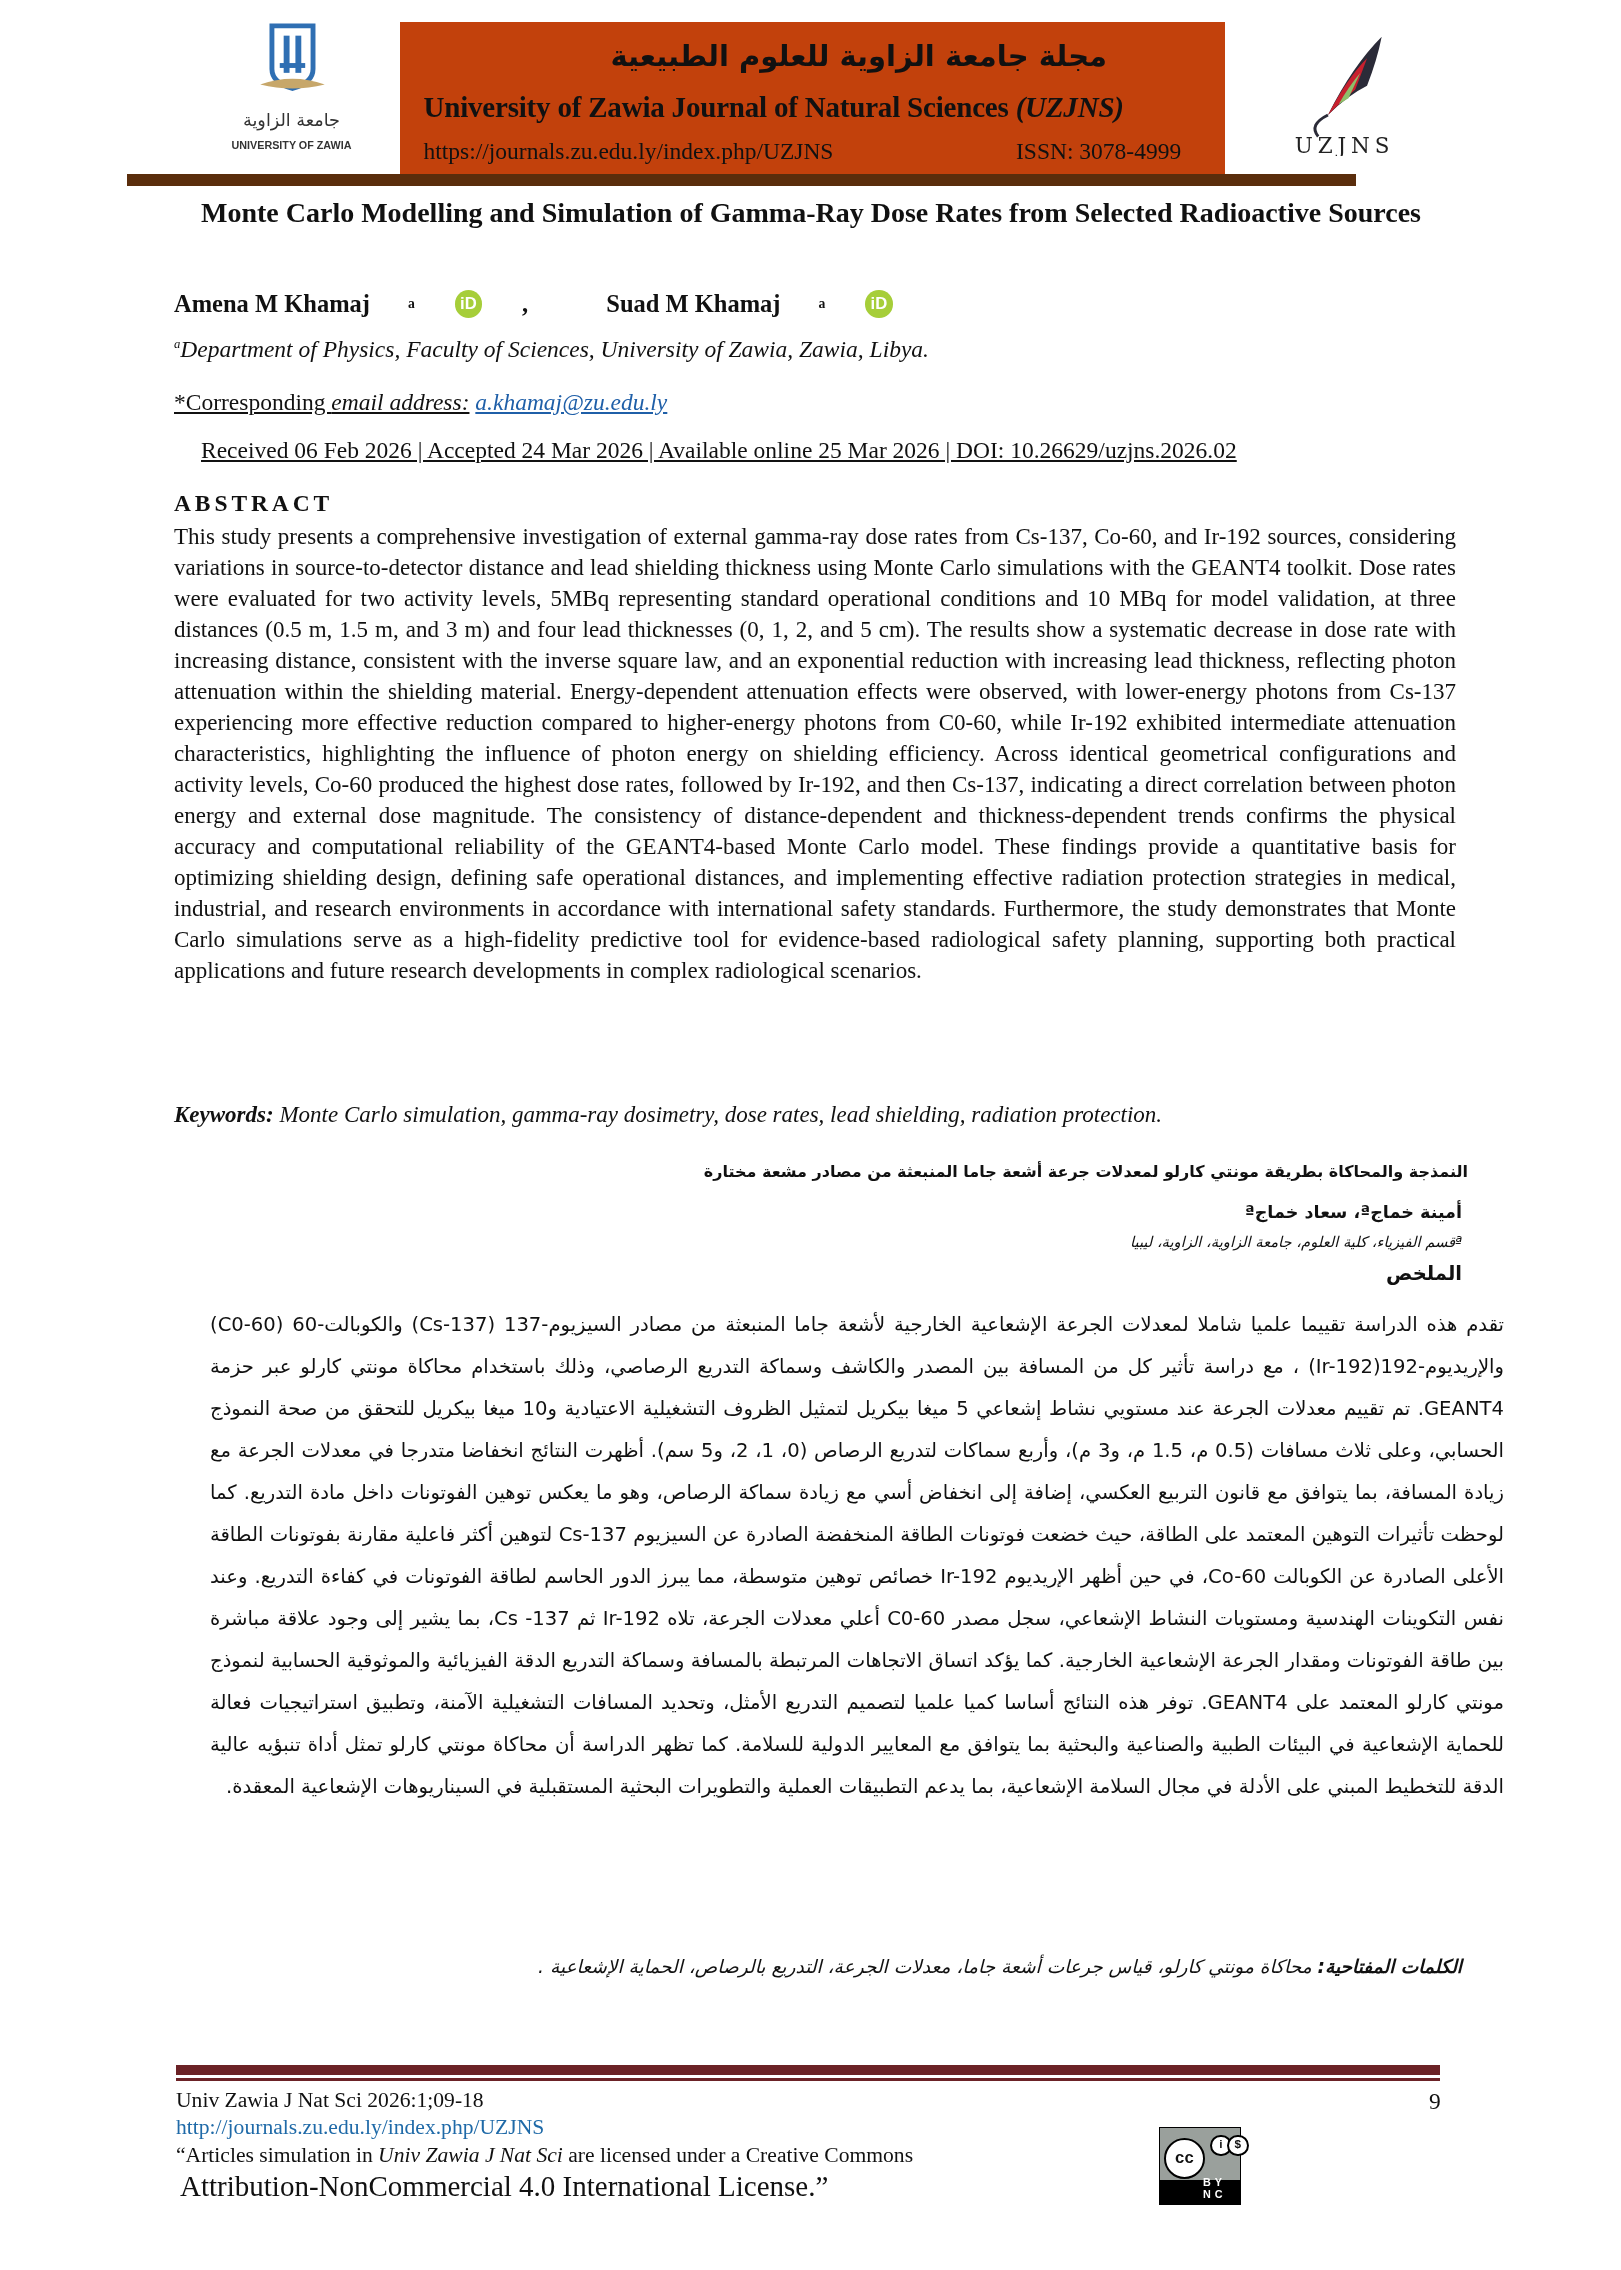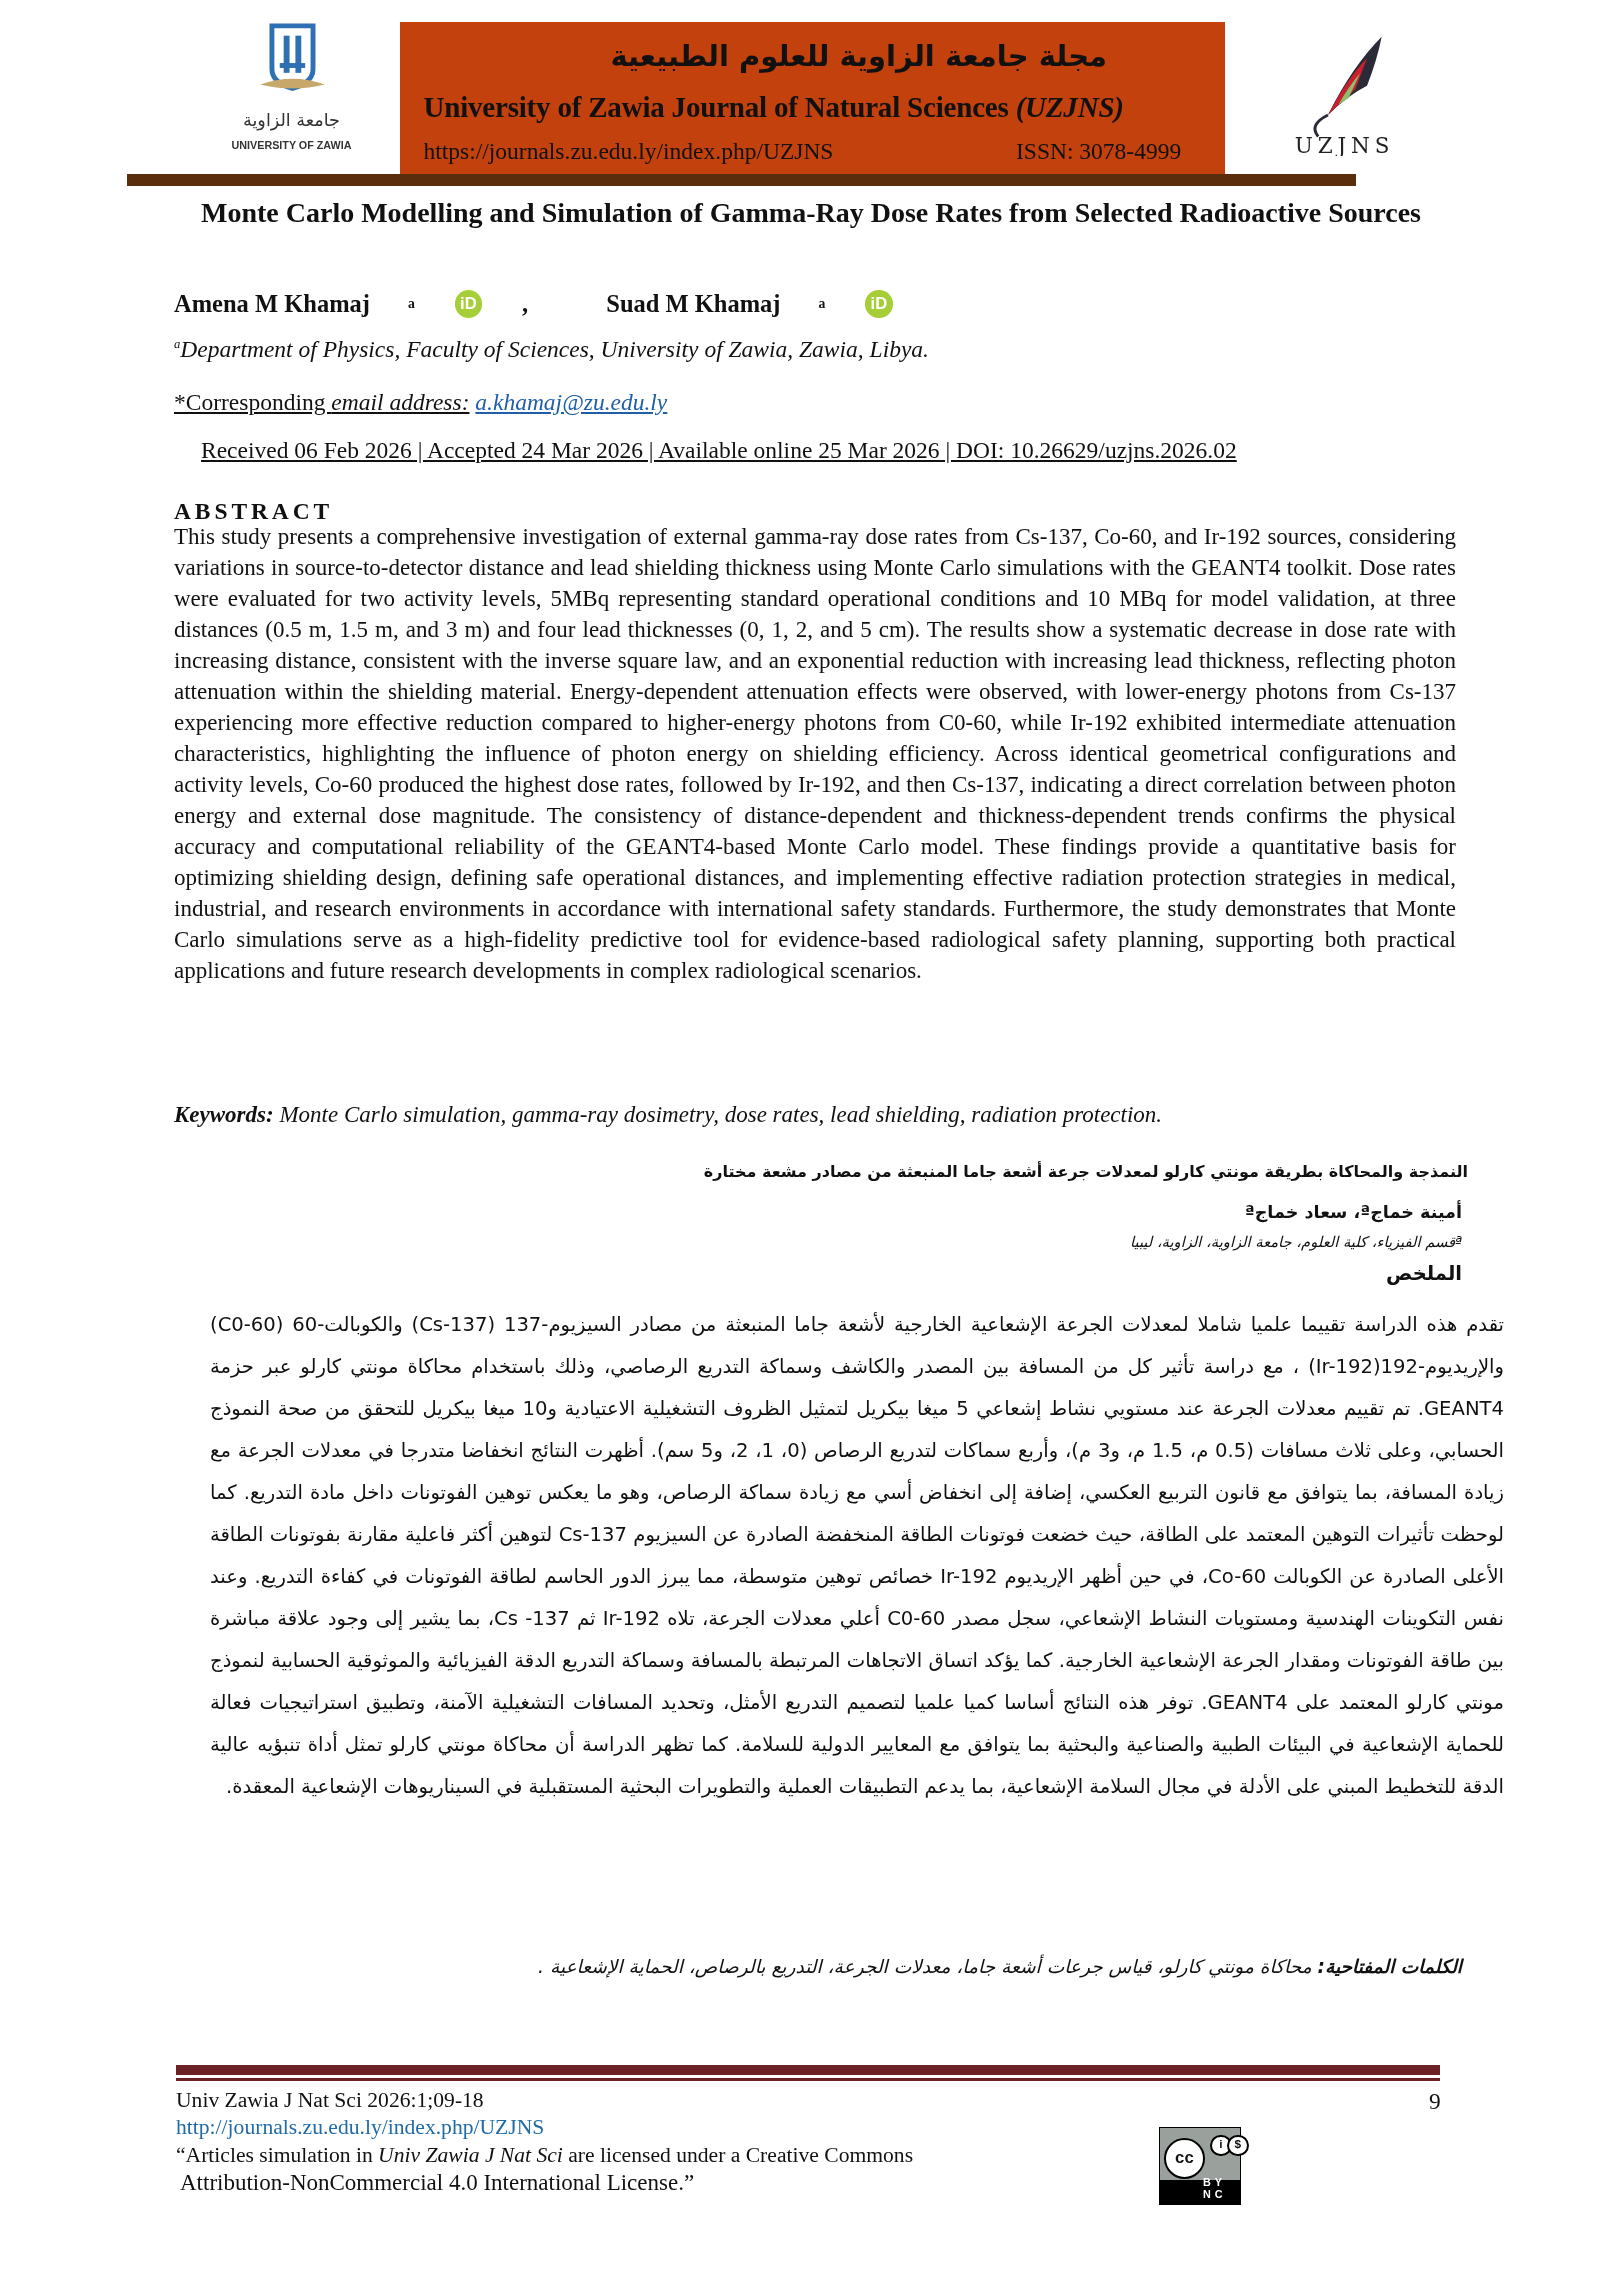--- a/index.html
+++ b/index.html
@@ -25,21 +25,21 @@
   .orcid { display:inline-block; width:27.4px; height:27.4px; border-radius:50%; background:#a6ce39; color:#fff; font-family:"Liberation Sans", sans-serif; font-size:16.7px; font-weight:bold; text-align:center; line-height:27.4px; margin:0 3.9px; }
   .affil { left:174px; top:336px; font-size:23.5px; font-style:italic; }
   .affil sup { font-size:12.7px; }
   .corr { left:174px; top:389px; font-size:23.5px; }
   .corr .lab { text-decoration:underline; }
   .corr .lab i { font-style:italic; }
   .corr a { color:#1f5fa8; text-decoration:underline; font-style:italic; }
   .dates { left:201px; top:437px; font-size:23.5px; text-decoration:underline; white-space:nowrap; }
 
   
-  .abs-head { left:174px; top:490px; font-size:23.5px; font-weight:bold; letter-spacing:3.9px;margin-top:8px; }
+  .abs-head { left:174px; top:490px; font-size:23.5px; font-weight:bold; letter-spacing:3.9px; }
   .abs-body { left:174px; top:521px; width:1282px; font-size:23px; line-height:31px; text-align:justify; }
   .keywords { left:174px; top:1102px; width:1282px; font-size:23px; font-style:italic; }
   .keywords b { font-style:italic; }
 
   
   .ar { direction:rtl; font-family:"DejaVu Sans", sans-serif; }
   .ar-title { right:153px; top:1162px; width:1078px; font-size:16px; font-weight:bold; text-align:right; }
   .ar-authors { right:159px; top:1202px; font-size:17.6px; font-weight:bold; }
   .ar-affil { right:159px; top:1233px; font-size:14.7px; font-style:italic; }
   .ar-abs-head { right:159px; top:1262px; font-size:19.6px; font-weight:bold; }
@@ -47,21 +47,21 @@
   .ar-kw { right:159px; top:1956px; width:1294px; font-size:18.6px; font-style:italic; text-align:right; }
   .ar-kw b { font-style:italic; }
 
   
   .foot-rule1 { left:176px; top:2065px; width:1264px; height:9.8px; background:#6b2226; }
   .foot-rule2 { left:176px; top:2078px; width:1264px; height:2.9px; background:#6b2226; }
   .foot-cite { left:176px; top:2088px; font-size:21.6px; }
   .foot-page { left:1429px; top:2088px; font-size:23.5px; }
   .foot-url { left:176px; top:2115px; font-size:21.6px; color:#1f6aa8; }
   .foot-lic1 { left:176px; top:2143px; font-size:21.6px; }
-  .foot-lic2 { left:180px; top:2170px; font-size:23px;text-align:right; }
+  .foot-lic2 { left:180px; top:2170px; font-size:29px;text-align:right; }
   .foot-lic1 i { font-style:italic; }
   .cc-badge { left:1159px; top:2127px; width:80px; height:76px; background:#9aa09c; border:1px solid #000; }
   .cc-badge .bar { position:absolute; left:0; bottom:0; width:100%; height:24.5px; background:#000; }
   .cc-badge .cc { position:absolute; left:3.9px; top:10px; width:41px; height:41px; border-radius:50%; background:#fff; border:2.9px solid #000; box-sizing:border-box; font-family:"Liberation Sans", sans-serif; font-weight:bold; font-size:16.7px; line-height:35px; text-align:center; }
   .cc-badge .by { position:absolute; left:50px; top:6.9px; width:17.6px; height:17.6px; border-radius:50%; background:#fff; border:2px solid #000; font-size:11.8px; line-height:15.7px; text-align:center; font-weight:bold; font-family:"Liberation Sans", sans-serif; }
   .cc-badge .nc { position:absolute; left:67px; top:6.9px; width:17.6px; height:17.6px; border-radius:50%; background:#fff; border:2px solid #000; font-size:11.8px; line-height:15.7px; text-align:center; font-weight:bold; font-family:"Liberation Sans", sans-serif; }
   .cc-badge .lbl { position:absolute; bottom:3.9px; left:43px; color:#fff; font-size:10.8px; font-family:"Liberation Sans", sans-serif; font-weight:bold; letter-spacing:3.9px; }
 </style>
 </head>
 <body>

